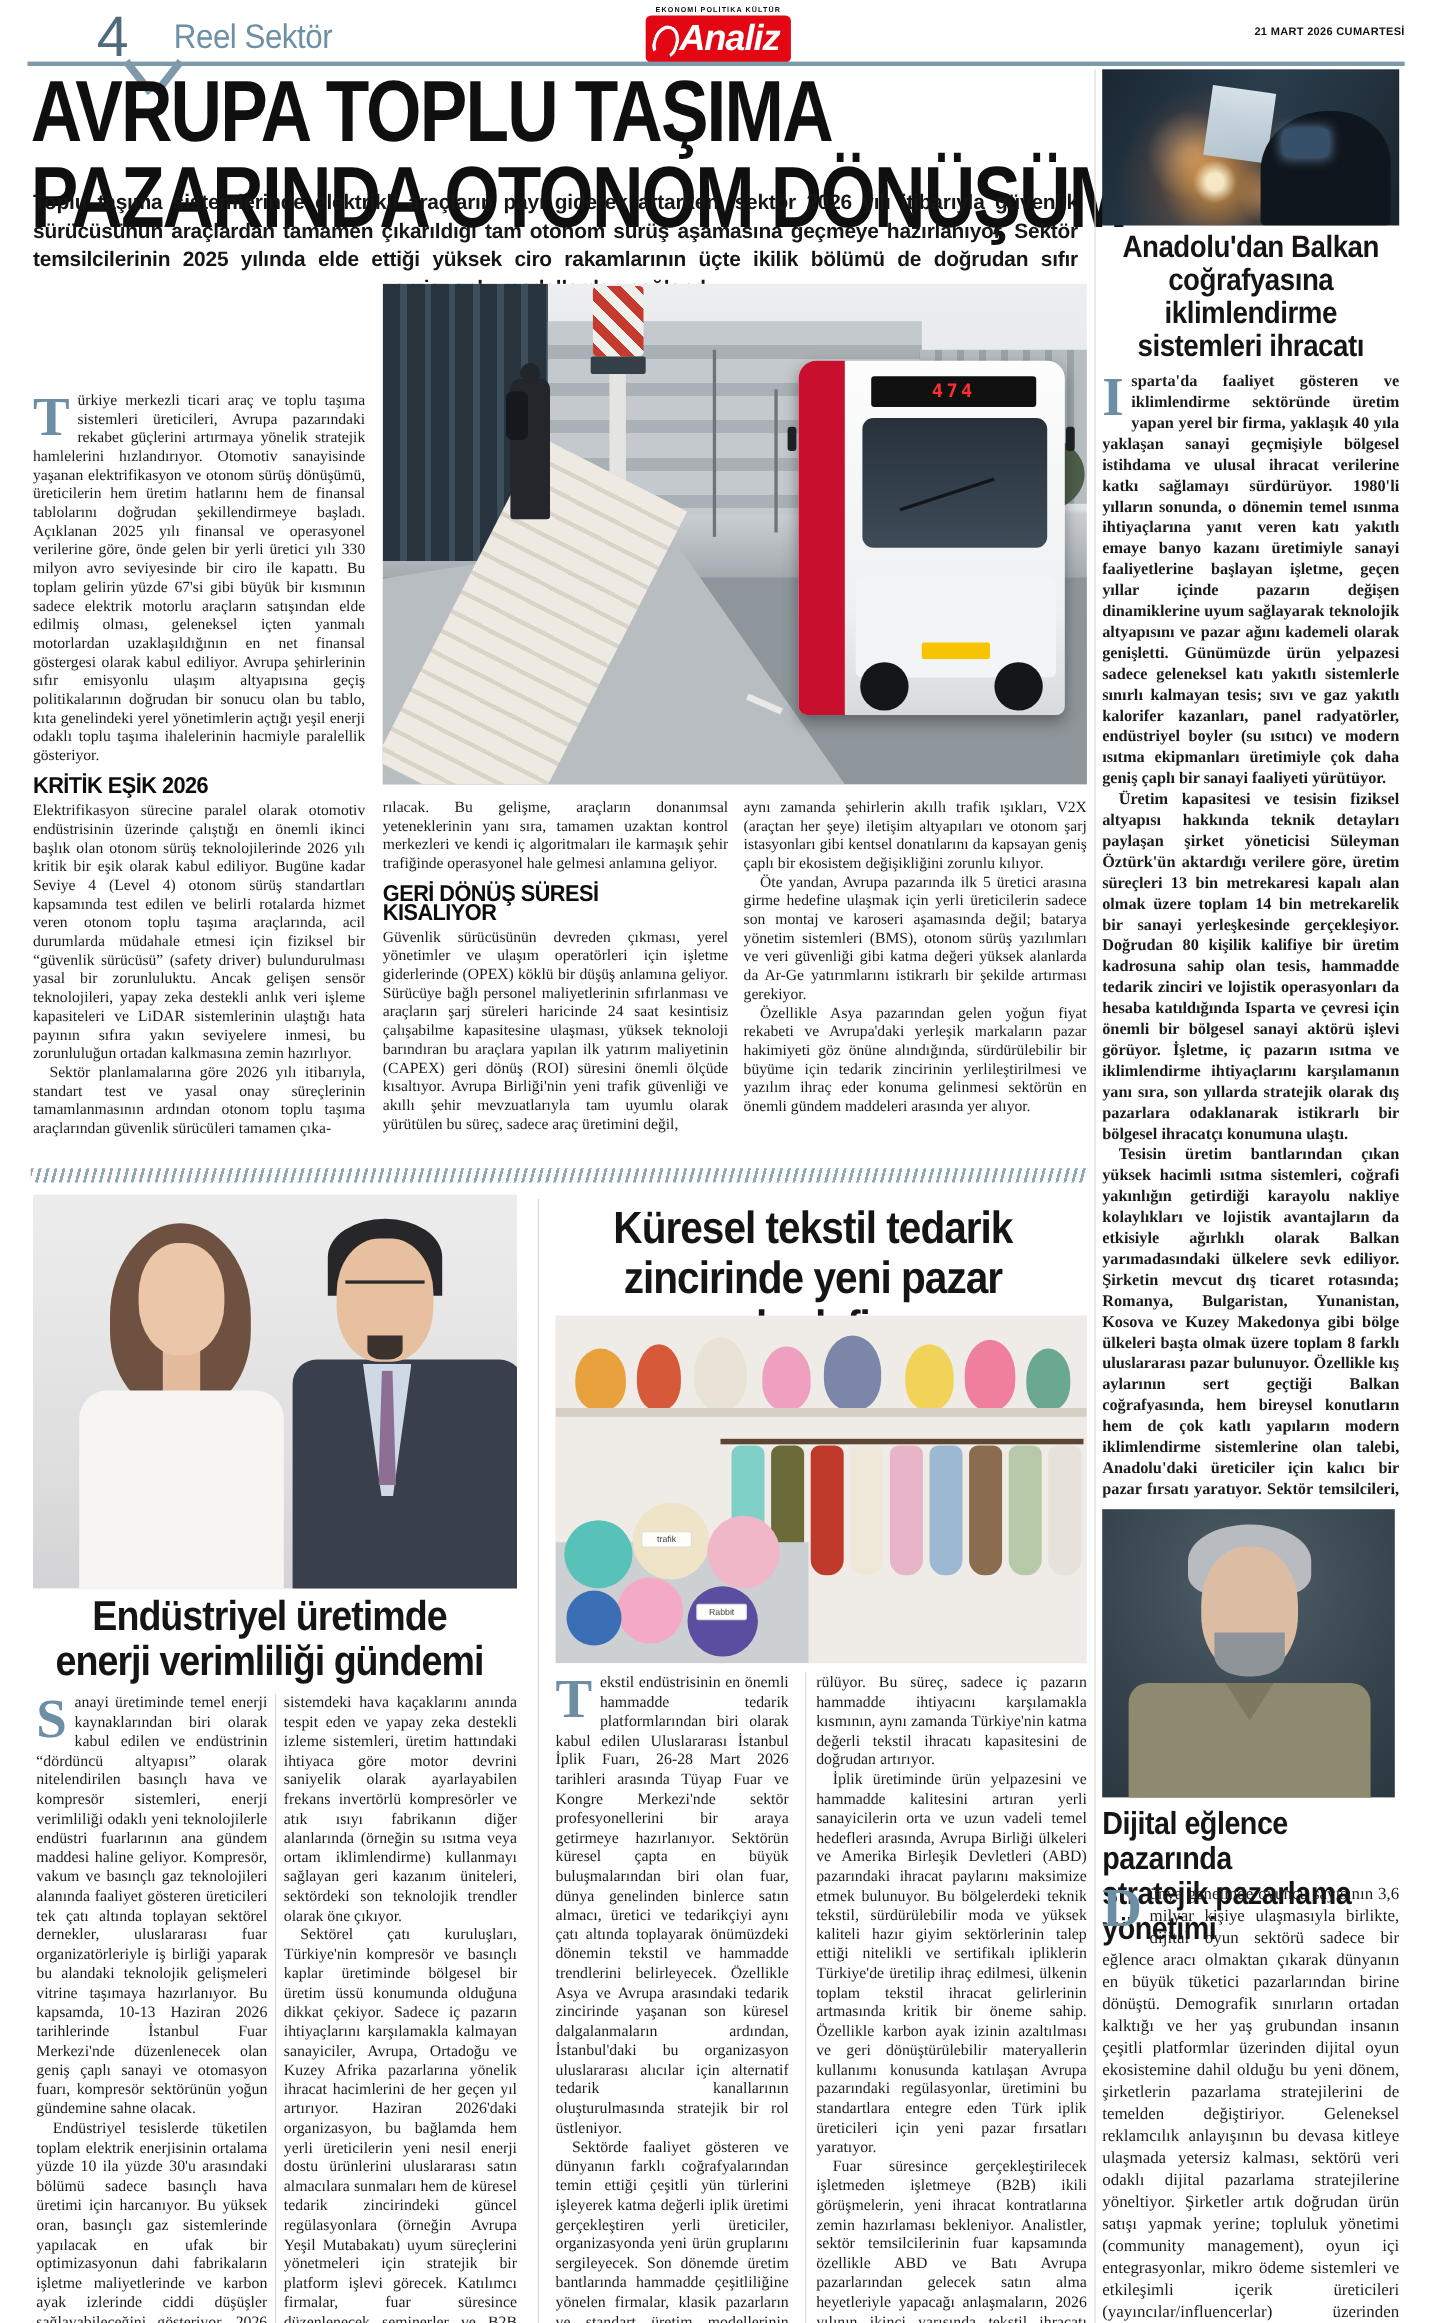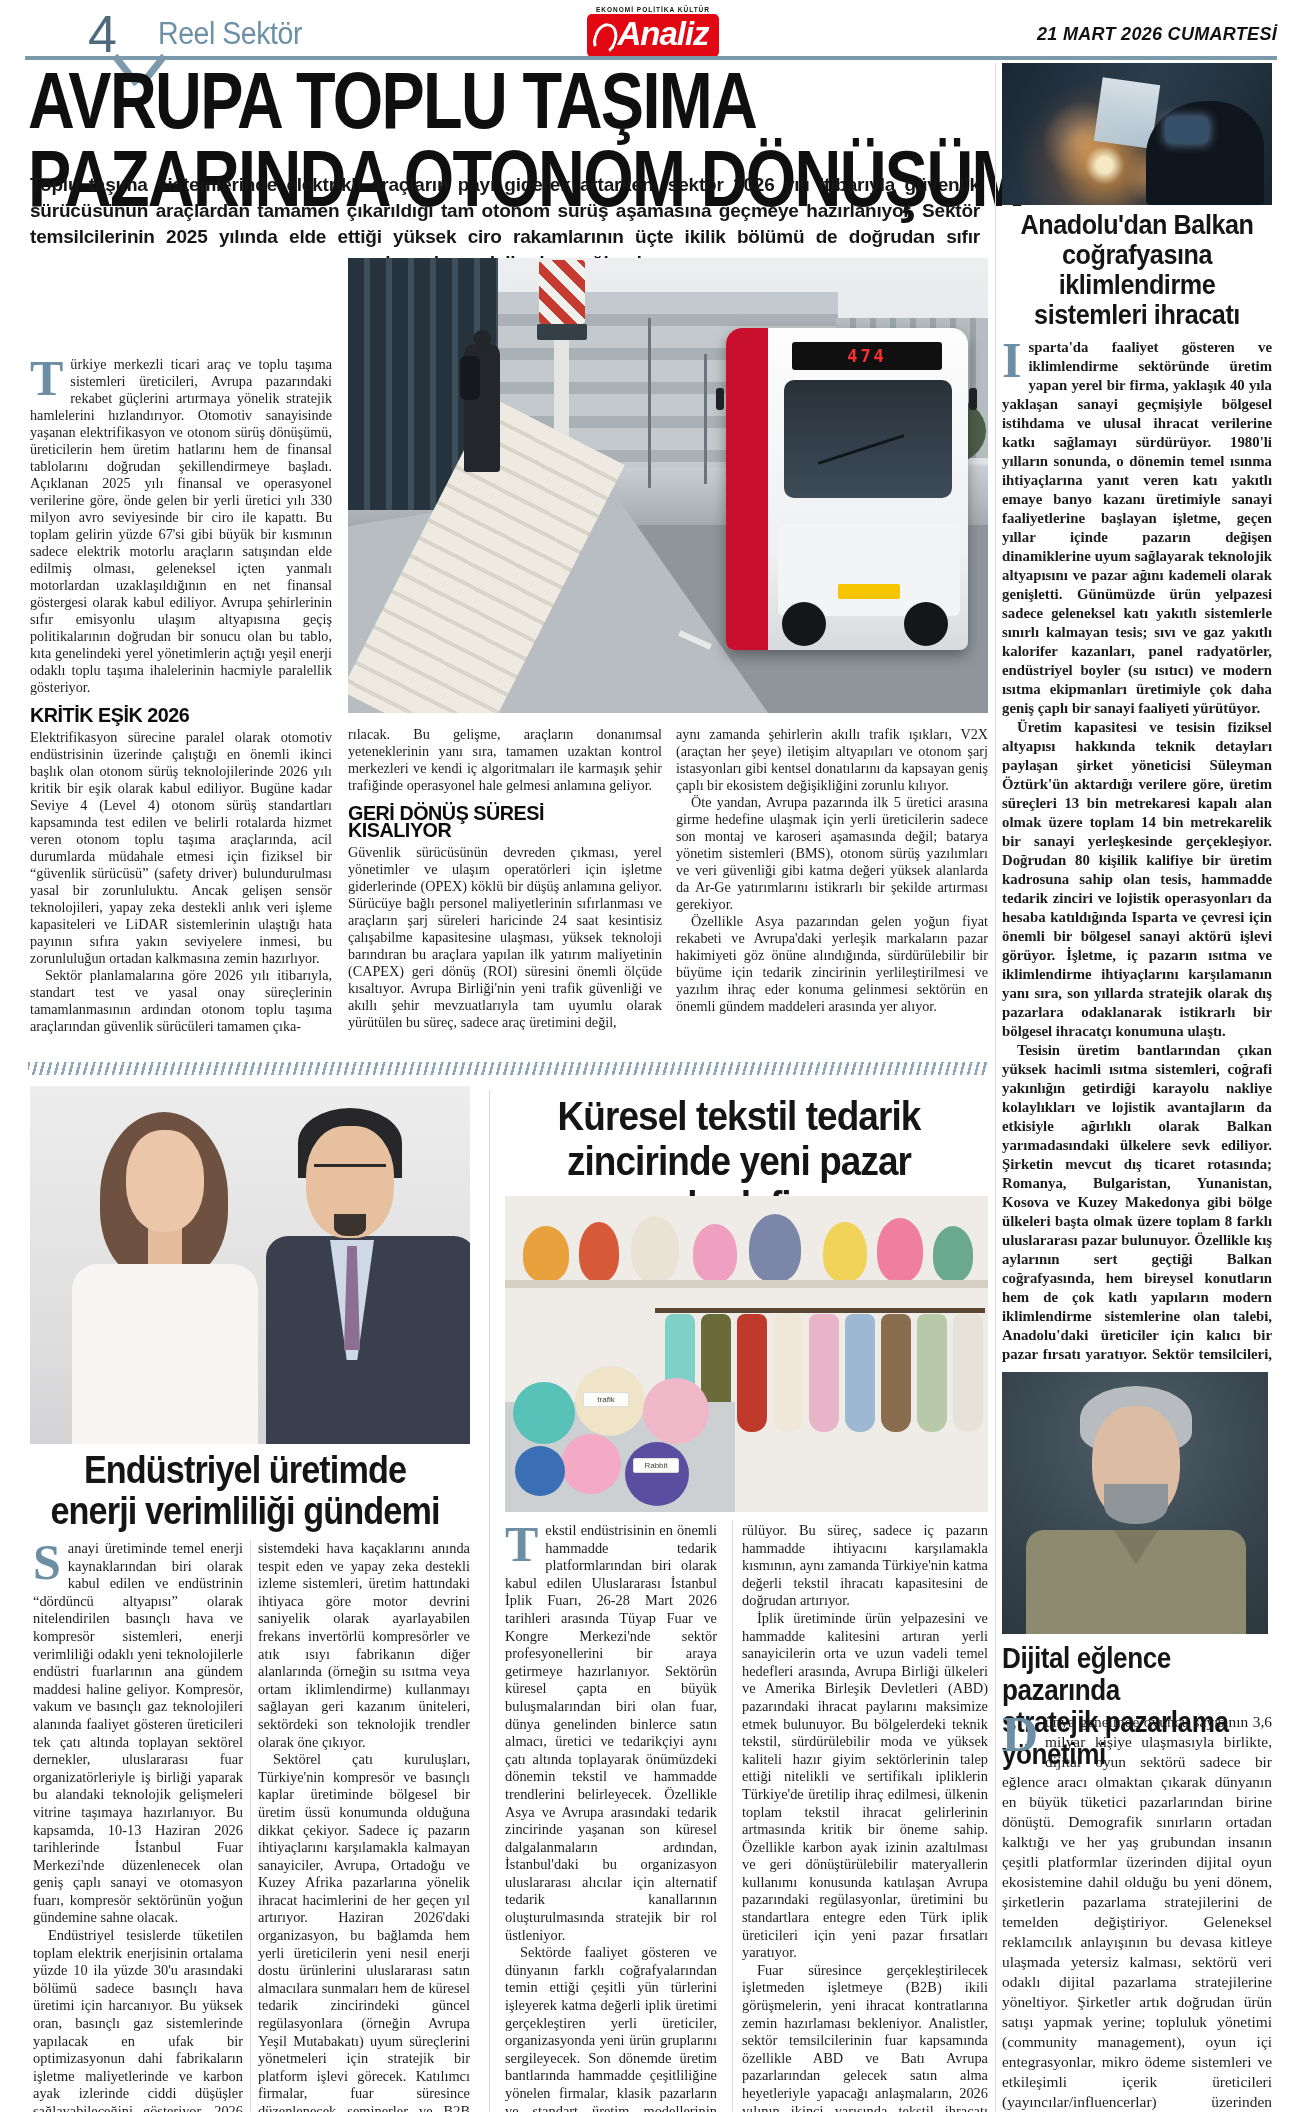--- a/index.html
+++ b/index.html
@@ -8,21 +8,21 @@
   .abs{position:absolute;}
 
   
   .page-num{left:88px;top:4px;font-family:"Liberation Sans",sans-serif;font-size:52px;font-weight:400;color:#4e6a7c;}
   .section-name{left:158px;top:16px;font-family:"Liberation Sans",sans-serif;font-size:31px;font-weight:400;color:#6c90a5;letter-spacing:-.5px;transform:scaleX(.92);transform-origin:left;}
   .logo-wrap{left:558px;top:6px;width:190px;text-align:center;}
   .logo-tagline{font-family:"Liberation Sans",sans-serif;font-size:6.5px;letter-spacing:1px;color:#111;font-weight:700;}
   .logo-box{margin-top:1px;background:#e30613;border-radius:5px;padding:1px 10px 4px 30px;position:relative;display:inline-block;}
   .logo-text{font-family:"Liberation Sans",sans-serif;font-style:italic;font-weight:900;font-size:33px;color:#fff;letter-spacing:-1px;}
   .logo-flame{position:absolute;left:7px;top:9px;width:17px;height:24px;border:3.5px solid #fff;border-radius:60% 60% 50% 50%;border-bottom-color:transparent;transform:rotate(18deg);}
-  .date-line{right:23px;top:24px;font-family:"Liberation Sans",sans-serif;font-size:18px;font-weight:700;color:#111;letter-spacing:.3px;font-style:italic;}
+  .date-line{right:23px;top:24px;font-family:"Liberation Sans",sans-serif;font-size:10px;font-weight:700;color:#111;letter-spacing:.3px;}
   .head-rule{left:25px;top:56px;width:1252px;height:4px;background:#7d99ac;}
   .notch-l{left:112px;top:58px;width:7px;height:36px;background:#7d99ac;transform:rotate(-38deg);transform-origin:top left;}
   .notch-r{left:160px;top:58px;width:7px;height:36px;background:#7d99ac;transform:rotate(38deg);transform-origin:top right;}
 
   
   .headline{left:28px;top:62px;width:1180px;font-family:"Liberation Sans",sans-serif;font-weight:900;color:#0f0f0f;
             font-size:79px;line-height:78px;letter-spacing:-2px;transform:scaleX(.82);transform-origin:left;white-space:nowrap;}
   .lead{left:30px;top:172px;width:950px;font-family:"Liberation Sans",sans-serif;font-weight:700;font-size:19px;line-height:26px;
         color:#161616;text-align:justify;text-align-last:center;letter-spacing:-.2px;}
 

